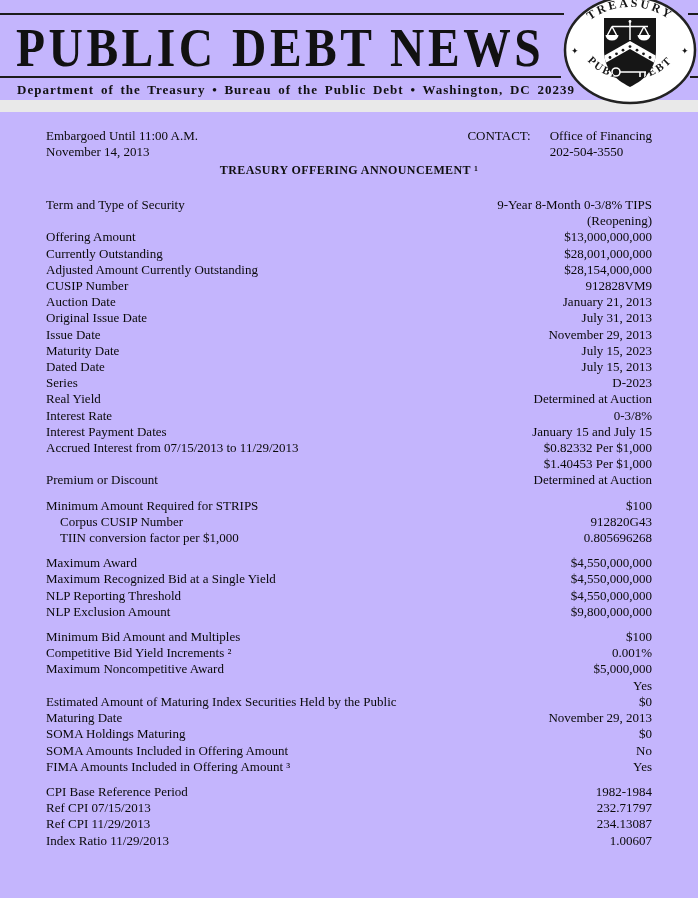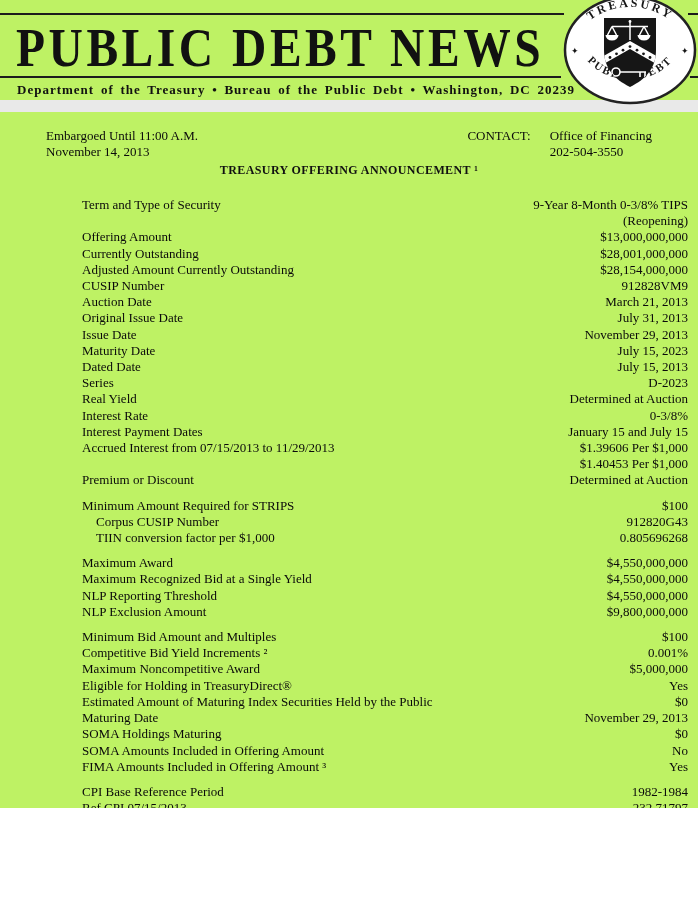--- a/index.html
+++ b/index.html
@@ -1,17 +1,17 @@
 <!DOCTYPE html>
 <html><head>
 <meta charset="utf-8">
 <style>
   html,body{margin:0;padding:0;background:#fff;}
   #page{
-    position:relative;width:698px;height:808px;background:#bef264;overflow:hidden;
+    position:relative;width:698px;height:898px;background:#c4b5fd;overflow:hidden;
     font-family:"Liberation Serif","DejaVu Serif",serif;color:#0a0a0a;
   }
   
   .rule{position:absolute;height:2px;background:#1c1c1c;}
   #rule-top-left{top:13px;left:0;width:564px;}
   #rule-top-right{top:13px;left:688px;width:10px;}
   #rule-mid-left{top:76px;left:0;width:561px;}
   #rule-mid-right{top:76px;left:690px;width:8px;}
   #divider-band{position:absolute;top:100px;left:0;width:698px;height:12px;background:#e9e9e9;}
   
@@ -28,21 +28,21 @@
   
   #embargo{position:absolute;left:46px;top:128px;font-size:13px;line-height:16px;}
   #contact{position:absolute;right:46px;top:128px;font-size:13px;line-height:16px;display:flex;gap:19px;}
   #contact .c-col{text-align:left;}
   
   #doc-title{
     position:absolute;left:0;top:163px;width:698px;text-align:center;
     font-size:12px;font-weight:bold;letter-spacing:0.4px;color:#111;
   }
   
-  #offering-table{position:absolute;left:46px;top:197px;width:606px;font-size:13px;margin-left:36px;}
+  #offering-table{position:absolute;left:46px;top:197px;width:606px;font-size:13px;}
   .section{margin-top:9px;}
   .section:first-child{margin-top:0;}
   .section:nth-child(6){margin-top:13px;}
   .row{display:flex;justify-content:space-between;line-height:16.2px;}
   .row .lbl{white-space:nowrap;}
   .row .val{white-space:nowrap;text-align:right;margin-left:auto;}
   .row.indent .lbl{padding-left:14px;}
 </style>
 </head>
 <body>
@@ -146,21 +146,21 @@
         <div class="row">
           <span class="lbl">Adjusted Amount Currently Outstanding</span>
           <span class="val">$28,154,000,000</span>
         </div>
         <div class="row">
           <span class="lbl">CUSIP Number</span>
           <span class="val">912828VM9</span>
         </div>
         <div class="row">
           <span class="lbl">Auction Date</span>
-          <span class="val">March 21, 2013</span>
+          <span class="val">January 21, 2013</span>
         </div>
         <div class="row">
           <span class="lbl">Original Issue Date</span>
           <span class="val">July 31, 2013</span>
         </div>
         <div class="row">
           <span class="lbl">Issue Date</span>
           <span class="val">November 29, 2013</span>
         </div>
         <div class="row">
@@ -182,21 +182,21 @@
         <div class="row">
           <span class="lbl">Interest Rate</span>
           <span class="val">0-3/8%</span>
         </div>
         <div class="row">
           <span class="lbl">Interest Payment Dates</span>
           <span class="val">January 15 and July 15</span>
         </div>
         <div class="row">
           <span class="lbl">Accrued Interest from 07/15/2013 to 11/29/2013</span>
-          <span class="val">$1.39606 Per $1,000</span>
+          <span class="val">$0.82332 Per $1,000</span>
         </div>
         <div class="row">
           <span class="val">$1.40453 Per $1,000</span>
         </div>
         <div class="row">
           <span class="lbl">Premium or Discount</span>
           <span class="val">Determined at Auction</span>
         </div>
       </div>
       <div class="section">
@@ -238,21 +238,20 @@
         </div>
         <div class="row">
           <span class="lbl">Competitive Bid Yield Increments ²</span>
           <span class="val">0.001%</span>
         </div>
         <div class="row">
           <span class="lbl">Maximum Noncompetitive Award</span>
           <span class="val">$5,000,000</span>
         </div>
         <div class="row">
-          <span class="lbl">Eligible for Holding in TreasuryDirect®</span>
           <span class="val">Yes</span>
         </div>
         <div class="row">
           <span class="lbl">Estimated Amount of Maturing Index Securities Held by the Public</span>
           <span class="val">$0</span>
         </div>
         <div class="row">
           <span class="lbl">Maturing Date</span>
           <span class="val">November 29, 2013</span>
         </div>

